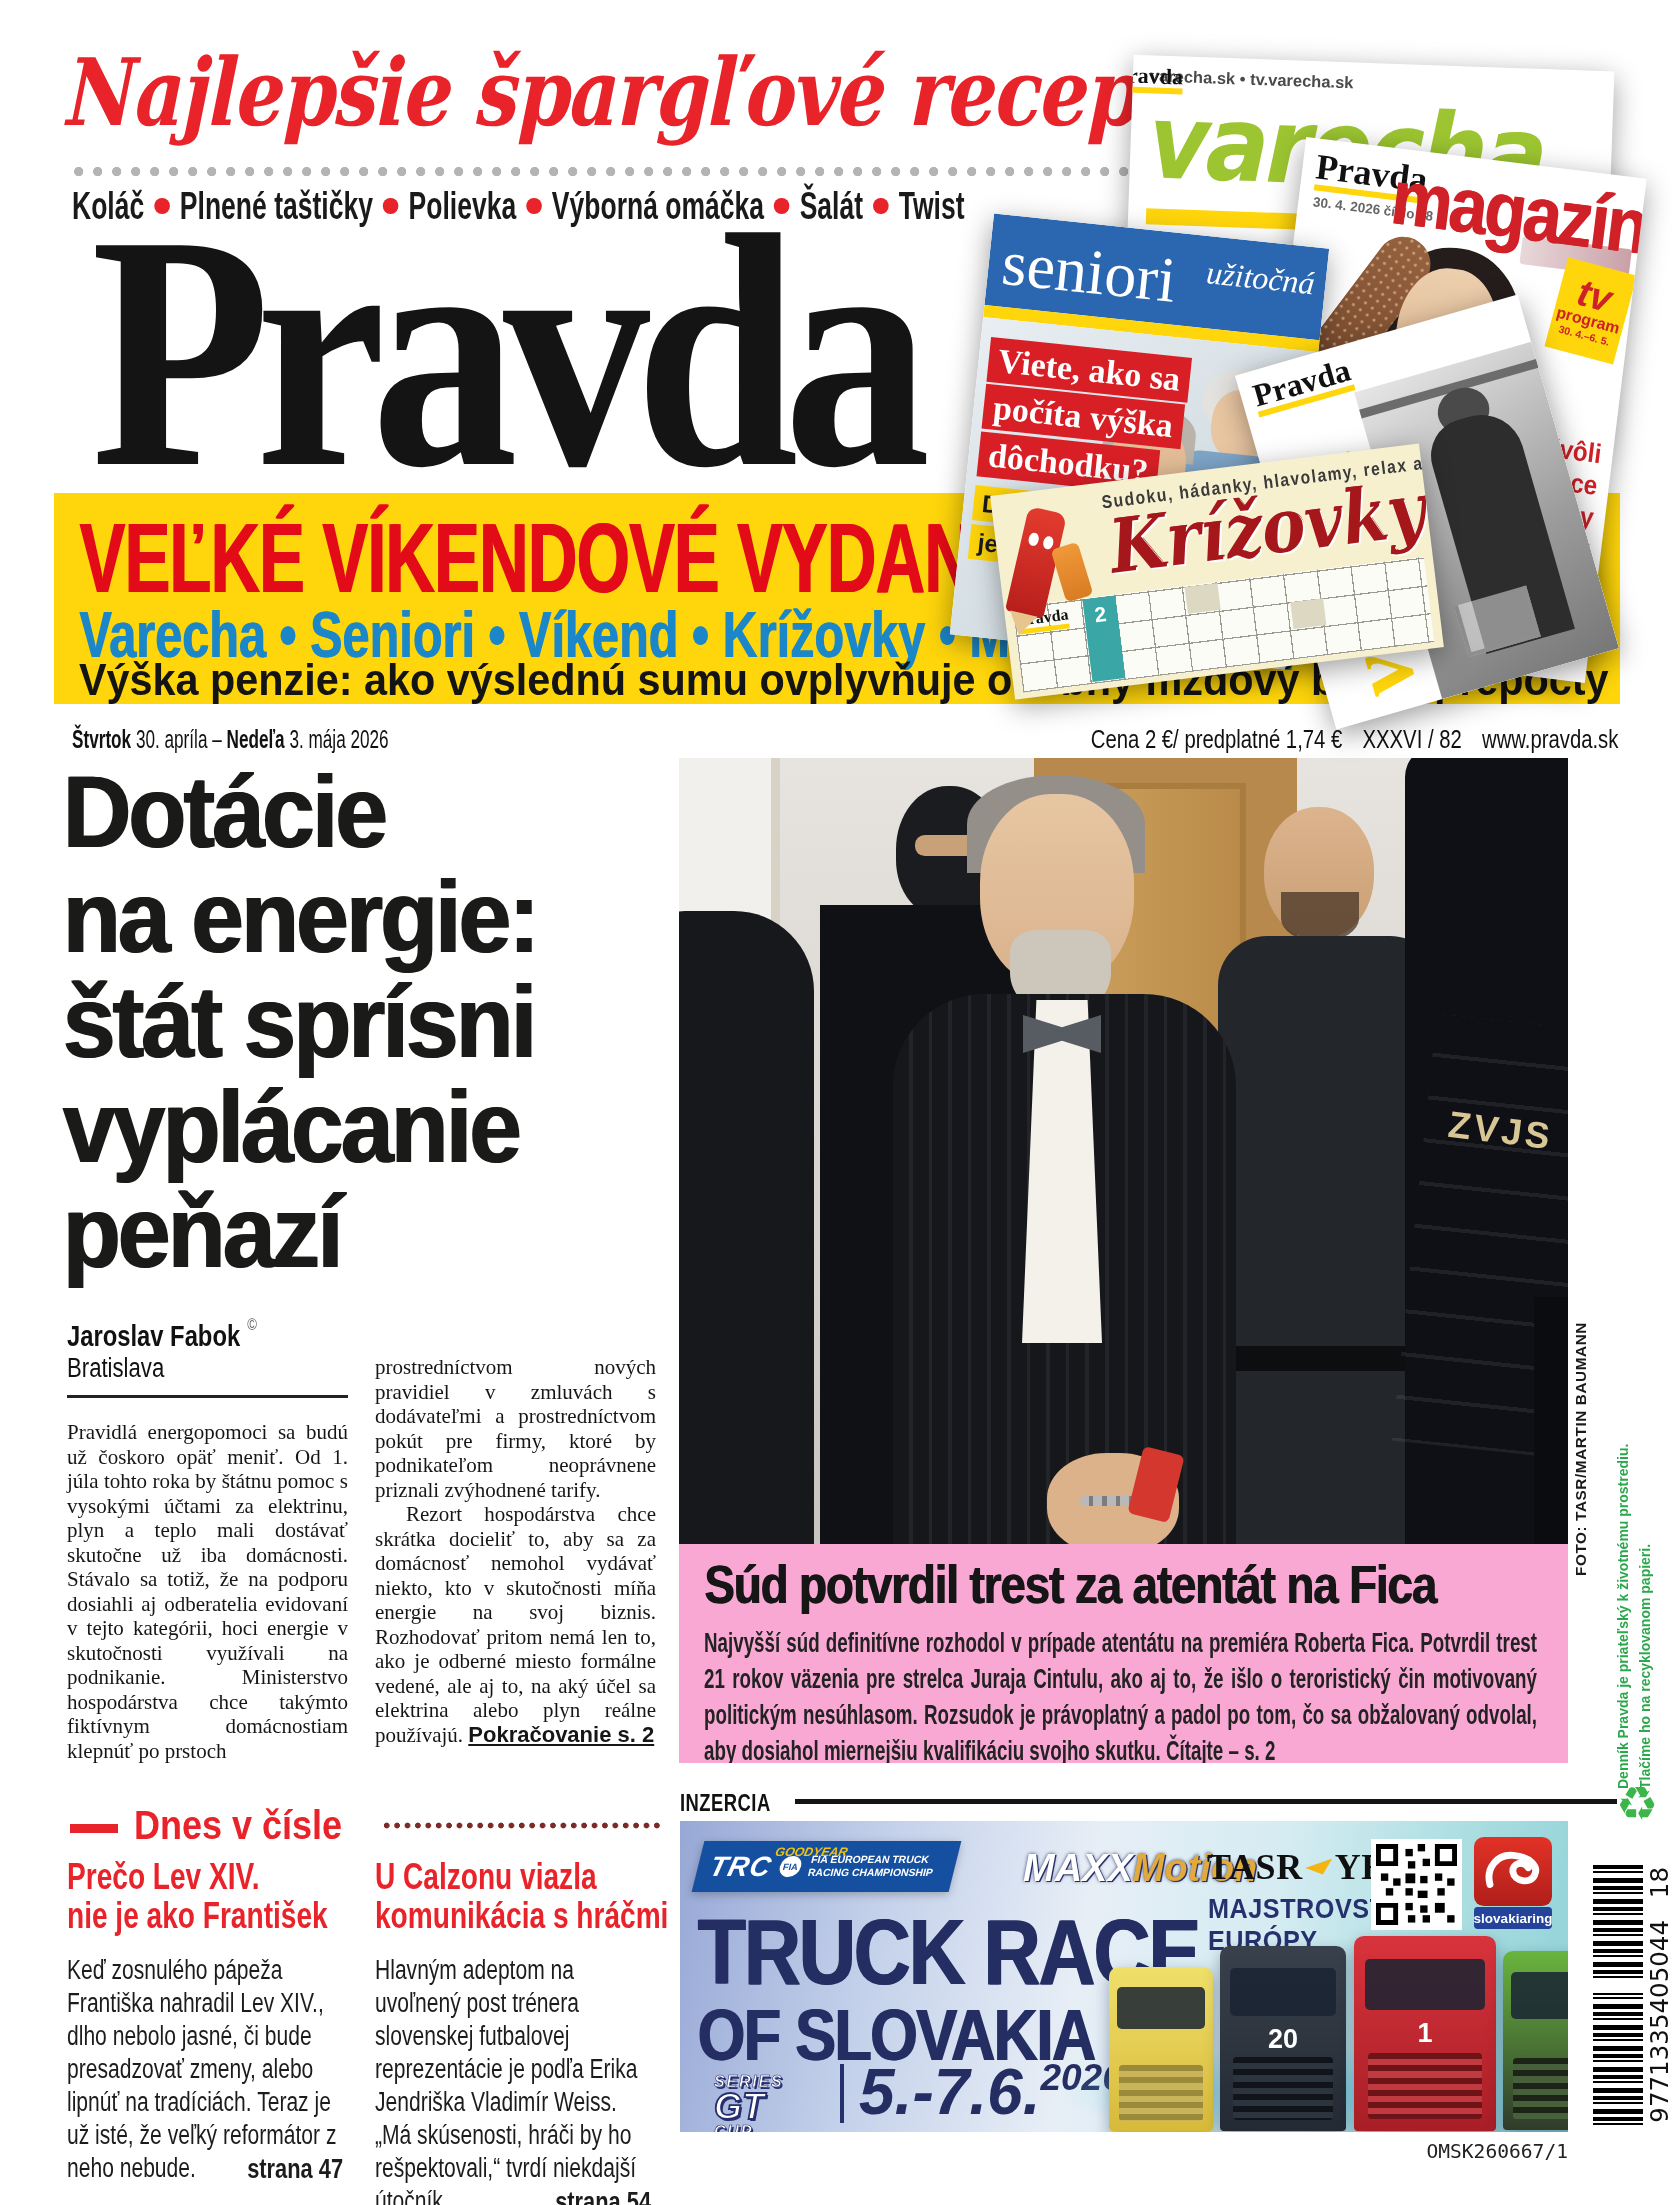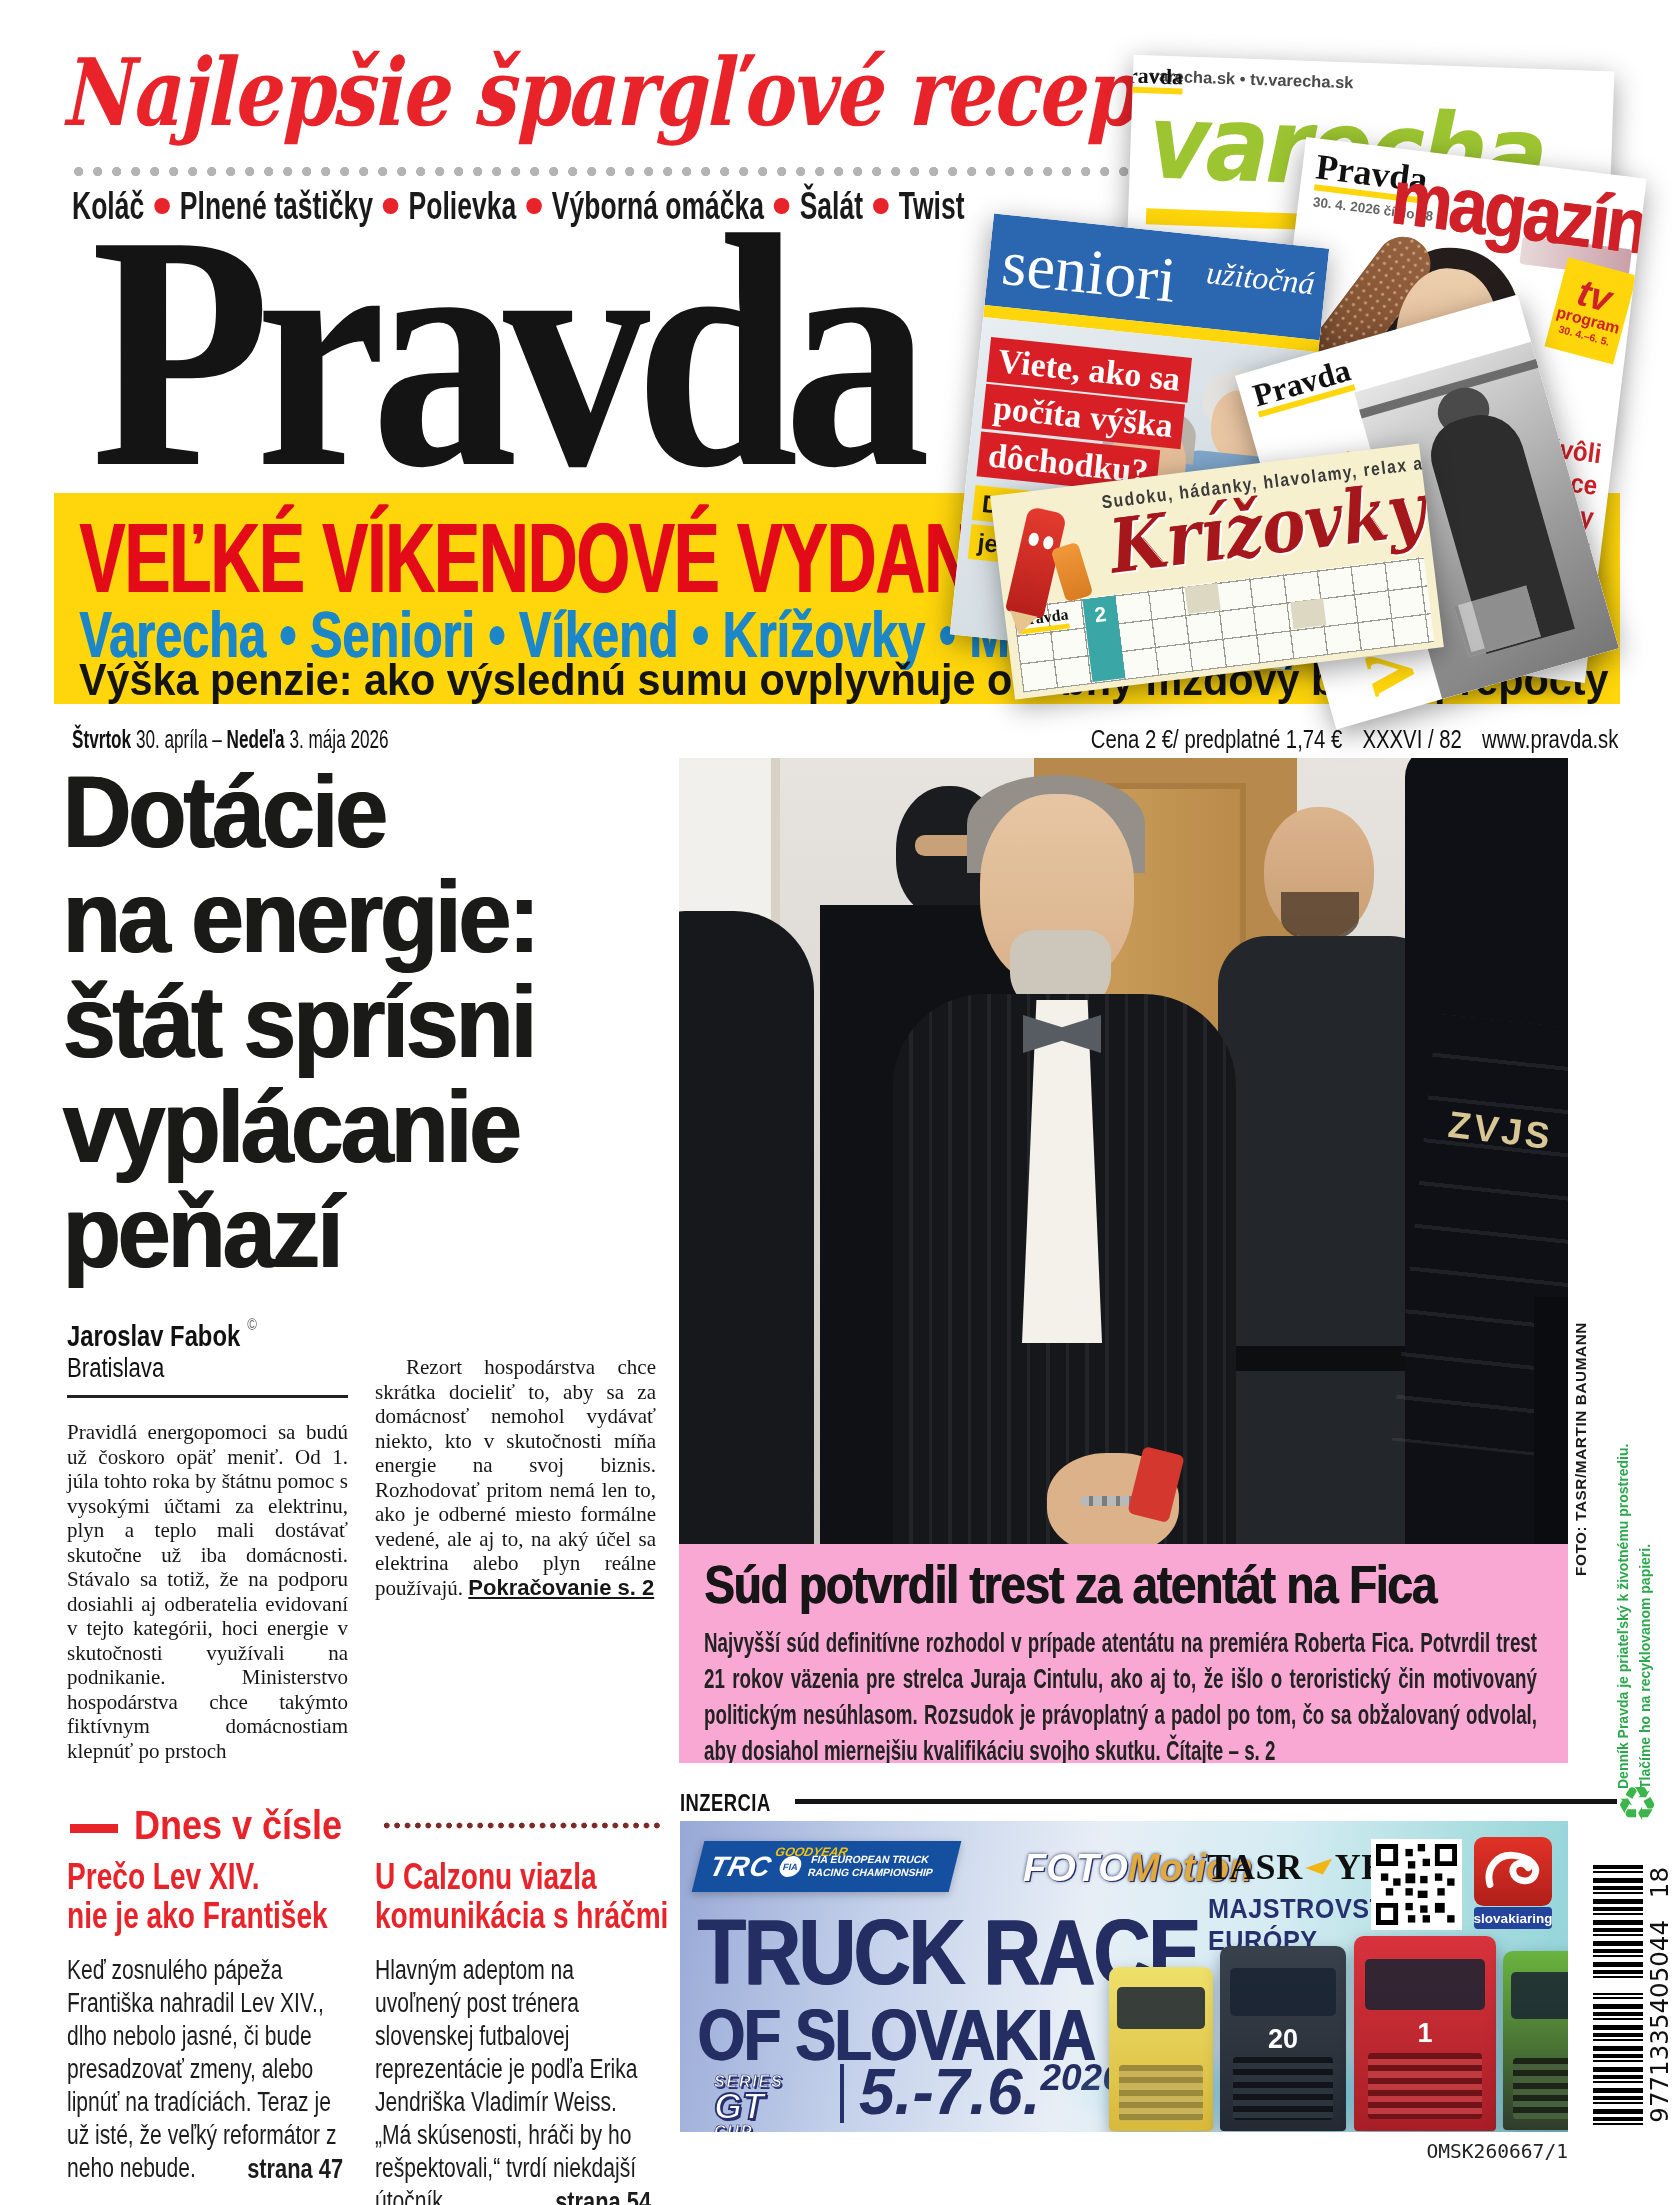--- a/index.html
+++ b/index.html
@@ -372,20 +372,21 @@
     <div>vyplácanie</div>
     <div>peňazí</div>
   </div>
   <div class="abs byline"><span>Jaroslav Fabok</span><span class="mark">©</span></div>
   <div class="abs place">Bratislava</div>
   <div class="abs byline-rule"></div>
   <div class="bodycol col1">
       <p>Pravidlá energopomoci sa budú už čoskoro opäť meniť. Od 1. júla tohto roka by štátnu pomoc s vysokými účtami za elektrinu, plyn a teplo mali dostávať skutočne už iba domácnosti. Stávalo sa totiž, že na podporu dosiahli aj odberatelia evidovaní v tejto kategórii, hoci energie v skutočnosti využívali na podnikanie. Ministerstvo hospodárstva chce takýmto fiktívnym domácnostiam klepnúť po prstoch</p>
     </div>
   <div class="bodycol col2">
+    <p>prostredníctvom nových pravidiel v zmluvách s dodávateľmi a prostredníctvom pokút pre firmy, ktoré by podnikateľom neoprávnene priznali zvýhodnené tarify.</p>
     <p class="p2"><span>Rezort hospodárstva chce skrátka docieliť to, aby sa za domácnosť nemohol vydávať niekto, kto v skutočnosti míňa energie na svoj biznis. Rozhodovať pritom nemá len to, ako je odberné miesto formálne vedené, ale aj to, na aký účel sa elektrina alebo plyn reálne používajú.</span> <span class="cont">Pokračovanie s. 2</span></p>
   </div>
 
   <div class="abs photo">
     <div class="ph-wall"></div>
     <div class="ph-door-left"></div>
     <div class="ph-frame-c"></div>
     <div class="ph-door-c"></div>
     <div class="ph-frame-r"></div>
     <div class="ph-officer-left"></div>
@@ -439,21 +440,21 @@
 
   <div class="abs inz-label">INZERCIA</div>
   <div class="abs inz-rule"></div>
   <div class="abs adbanner">
     <div class="etrc">
       <span class="gy">GOODYEAR</span>
       <span class="mark">TRC</span>
       <span class="fia">FIA</span>
       <span class="lines"><span>FIA EUROPEAN TRUCK</span><br><span>RACING CHAMPIONSHIP</span></span>
     </div>
-    <div class="maxx"><span>FOTO</span><span class="motion">Motion</span></div>
+    <div class="maxx"><span>MAXX</span><span class="motion">Motion</span></div>
     <div class="gylogo">
         <span>TASR</span>
         <span class="wing"></span>
         <span>YEAR</span>
       </div>
     <div class="champ">
       <div>MAJSTROVSTVÁ</div>
       <div>EURÓPY</div>
     </div>
     <div class="qr">

